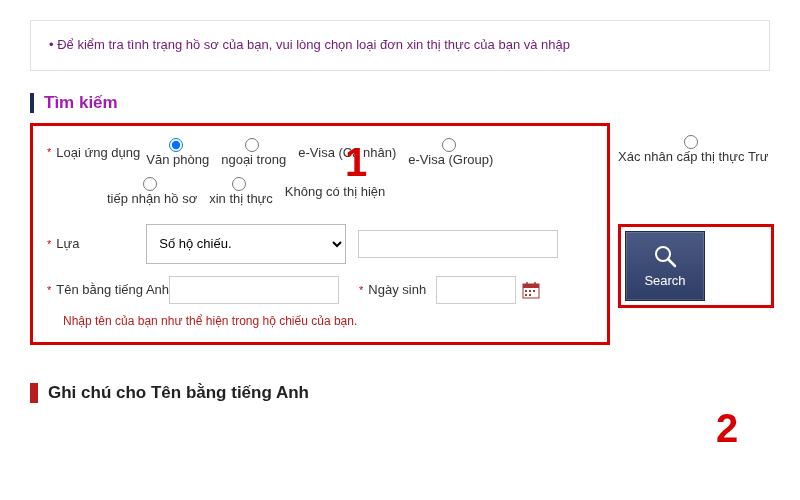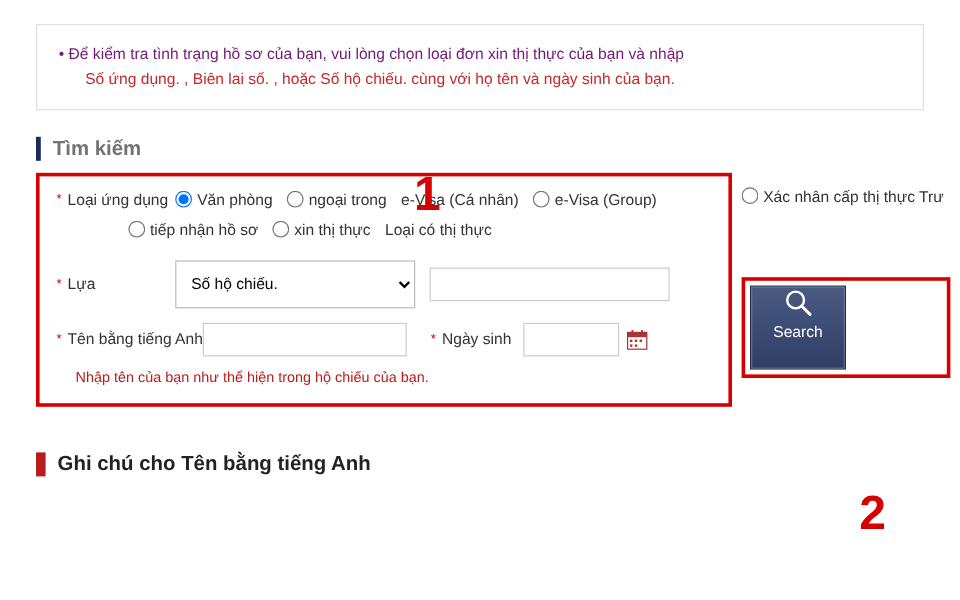--- a/index.html
+++ b/index.html
@@ -28,21 +28,21 @@
     color: #701a75;
   }
   .info-red {
     color: #c62828;
   }
   .section-title {
     border-left: 4px solid #1a2d5a;
     padding-left: 10px;
     font-size: 17px;
     font-weight: bold;
-    color: #737373;
+    color: #a21caf;
     margin: 22px 0 10px 0;
   }
   .big-num {
     position: absolute;
     font-size: 40px;
     font-weight: 900;
     color: #d60000;
     font-family: Arial, sans-serif;
   }
   .num1 { top: 140px; left: 345px; }
@@ -76,20 +76,21 @@
   .radio-group {
     display: flex;
     align-items: center;
     flex-wrap: wrap;
     gap: 4px 6px;
   }
   .radio-item {
     display: flex;
     align-items: center;
     margin-right: 6px;
+    flex-direction: column;
   }
   .radio-item input[type="radio"] {
     margin: 0 4px 0 0;
     width: 14px;
     height: 14px;
   }
   .radio-item span {
     font-size: 13px;
   }
   select {
@@ -124,21 +125,21 @@
   }
   .search-btn {
     width: 80px;
     height: 70px;
     background: linear-gradient(#4a5a82, #2f3e66);
     border: 1px solid #1f2a48;
     color: #fff;
     display: flex;
     flex-direction: column;
     align-items: center;
-    justify-content: flex-start;
+    justify-content: center;
     font-size: 13px;
     cursor: pointer;
     box-shadow: inset 0 0 0 1px rgba(255,255,255,0.15);
   }
   .search-btn svg { margin-bottom: 4px; }
   .cal-icon {
     display: inline-block;
     width: 18px;
     height: 18px;
     vertical-align: middle;
@@ -154,21 +155,20 @@
   .app-row1 { margin-left: 0; }
   .app-row2 { margin-left: 60px; margin-top: 4px; }
 </style>
 </head>
 <body>
 
 <div class="page">
 
   <div class="info-box">
     <div class="info-bullet">• Để kiểm tra tình trạng hồ sơ của bạn, vui lòng chọn loại đơn xin thị thực của bạn và nhập</div>
-    <div class="info-red" style="padding-left:22px">Số ứng dụng. , Biên lai số. , hoặc Số hộ chiếu. cùng với họ tên và ngày sinh của bạn.</div>
   </div>
 
   <div class="section-title">Tìm kiếm</div>
 
   <div class="big-num num1">1</div>
   <div class="big-num num2">2</div>
 
   <div class="form-wrap">
 
     <div class="red-box">
@@ -198,21 +198,21 @@
       <div class="radio-group app-row2">
         <label class="radio-item">
           <input type="radio" name="apptype" style="">
           <span>tiếp nhận hồ sơ</span>
         </label>
         <label class="radio-item">
           <input type="radio" name="apptype" style="">
           <span>xin thị thực</span>
         </label>
         <span class="radio-item">
-          <span>Loại có thị thực</span>
+          <span>Không có thị hiện</span>
         </span>
       </div>
 
       <div class="row" style="margin-top:18px">
         <span class="req">*</span>
         <span class="label" style="min-width:90px">Lựa</span>
         <select style="width:200px">
           <option>Số hộ chiếu.</option>
         </select>
         <input type="text" style="width: 200px; margin-left: 12px;">

